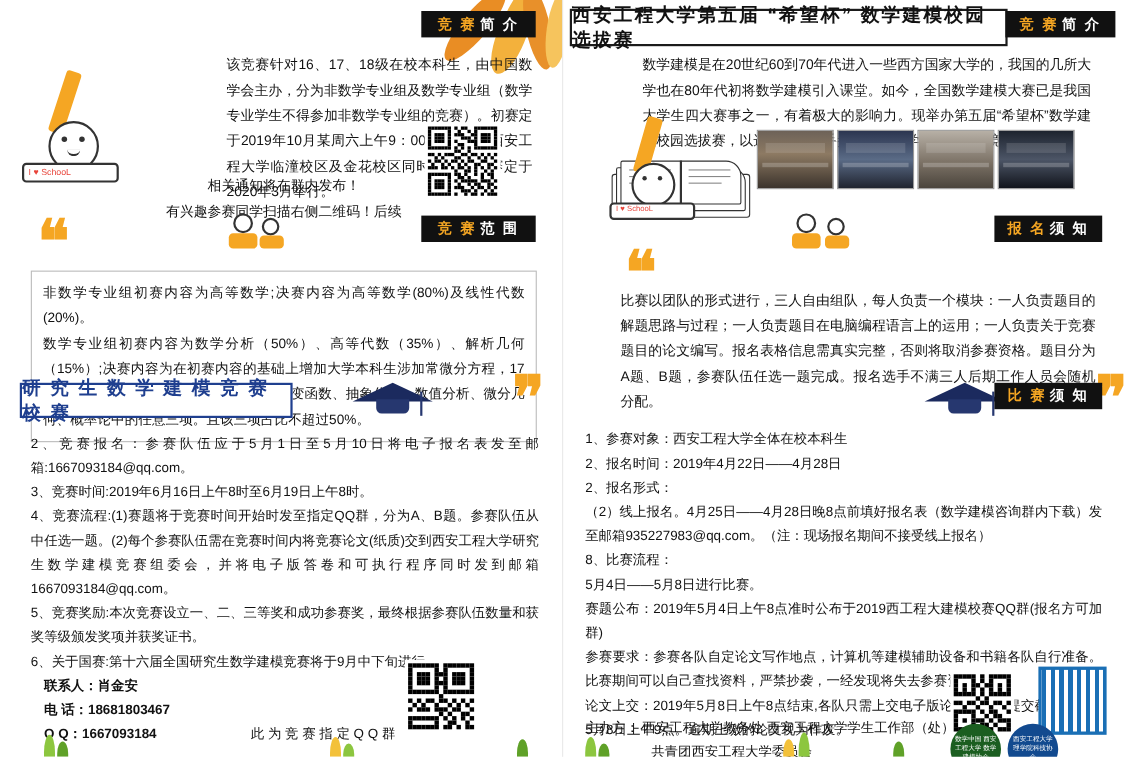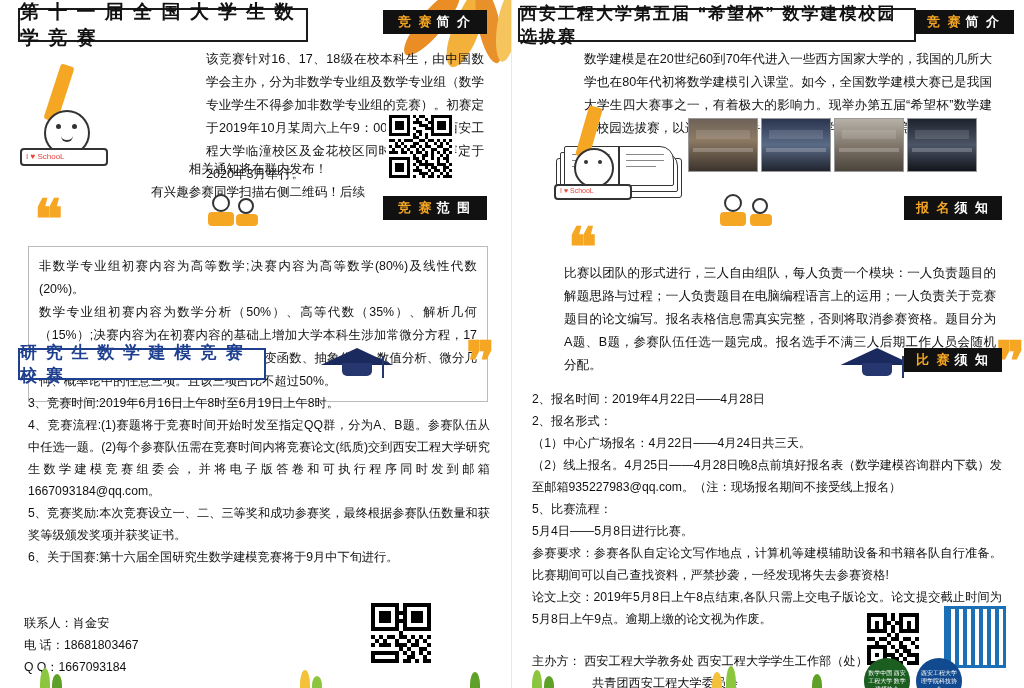--- a/index.html
+++ b/index.html
@@ -110,21 +110,20 @@
 
 <div class="page">
 
   <div class="col left">
 
     <div class="leaf leafD"></div>
     <div class="leaf leafA"></div>
     <div class="leaf leafB"></div>
     <div class="leaf leafC"></div>
 
-    <div class="title-box" id="t-left">第 十 一 届 全 国 大 学 生 数 学 竞 赛</div>
 
     <div class="tag" id="tag-l1">
       <span class="w1">竞 赛</span>
       <span class="w2">简 介</span>
     </div>
 
     <div class="body-text" style="left:206px; top:48px; width:278px;">该竞赛针对16、17、18级在校本科生，由中国数学会主办，分为非数学专业组及数学专业组（数学专业学生不得参加非数学专业组的竞赛）。初赛定于2019年10月某周六上午9：00-11：30在西安工程大学临潼校区及金花校区同时进行，决赛定于2020年3月举行。</div>
 
     <div class="mascot" style="left:8px; top:62px; width:120px; height:110px;">
       <div style="position:absolute;left:44px;top:2px;width:14px;height:58px;background:#f5a623;transform:rotate(18deg);border-radius:3px;"></div>
@@ -607,32 +606,34 @@
     <div class="cap" style="left:330px; top:348px;">
       <div class="top"></div>
         <div class="base"></div>
         <div class="tassel"></div>
     </div>
     <div class="quote" style="left:466px; top:342px;">❞</div>
 
     <div class="title-box" id="t-grad">研 究 生 数 学 建 模 竞 赛 校 赛</div>
 
     <div class="body-text small" style="left:28px; top:392px; width:462px;">
+      <p class="list-line">2、竞赛报名：参赛队伍应于5月1日至5月10日将电子报名表发至邮箱:1667093184@qq.com。</p>
       <p class="list-line">3、竞赛时间:2019年6月16日上午8时至6月19日上午8时。</p>
       <p class="list-line">4、竞赛流程:(1)赛题将于竞赛时间开始时发至指定QQ群，分为A、B题。参赛队伍从中任选一题。(2)每个参赛队伍需在竞赛时间内将竞赛论文(纸质)交到西安工程大学研究生数学建模竞赛组委会，并将电子版答卷和可执行程序同时发到邮箱1667093184@qq.com。</p>
       <p class="list-line">5、竞赛奖励:本次竞赛设立一、二、三等奖和成功参赛奖，最终根据参赛队伍数量和获奖等级颁发奖项并获奖证书。</p>
       <p class="list-line">6、关于国赛:第十六届全国研究生数学建模竞赛将于9月中下旬进行。</p>
     </div>
 
-    <div class="body-text small" style="left:24px; top:612px; width:260px;">
+    <div class="body-text small" style="left:40px; top:612px; width:260px;font-weight:bold;">
       <p><span>联系人：</span><span>肖金安</span></p>
       <p><span>电  话：</span><span>18681803467</span></p>
       <p><span>Q Q：</span><span>1667093184</span></p>
     </div>
 
+    <div class="body-text small" style="left:228px; top:656px; width:200px;">此 为 竞 赛 指 定 Q Q 群</div>
 
     <div class="qr" style="left:368px; top:600px;">
       <div class="grid" style="grid-template-columns:repeat(15,4px); grid-template-rows:repeat(15,4px);">
         <i style="background:#000"></i>
           <i style="background:#000"></i>
           <i style="background:#000"></i>
           <i style="background:#000"></i>
           <i style="background:#000"></i>
           <i style="background:#000"></i>
           <i style="background:#000"></i>
@@ -925,26 +926,27 @@
         <div class="tassel"></div>
     </div>
     <div class="quote" style="left:484px; top:342px;">❞</div>
 
     <div class="tag" id="tag-r3">
       <span class="w1">比 赛</span>
       <span class="w2">须 知</span>
     </div>
 
     <div class="body-text small" style="left:20px; top:388px; width:470px;">
+      <p class="list-line">1、参赛对象：西安工程大学全体在校本科生</p>
       <p class="list-line">2、报名时间：2019年4月22日——4月28日</p>
       <p class="list-line">2、报名形式：</p>
-      <p class="list-line">（1）中心广场报名：4月22日——4月24日共三天。</p>
       <p class="list-line">（2）线上报名。4月25日——4月28日晚8点前填好报名表（数学建模咨询群内下载）发至邮箱935227983@qq.com。（注：现场报名期间不接受线上报名）</p>
-      <p class="list-line">5、比赛流程：</p>
+      <p class="list-line">8、比赛流程：</p>
       <p class="list-line">5月4日——5月8日进行比赛。</p>
+      <p class="list-line">赛题公布：2019年5月4日上午8点准时公布于2019西工程大建模校赛QQ群(报名方可加群)</p>
       <p class="list-line">参赛要求：参赛各队自定论文写作地点，计算机等建模辅助设备和书籍各队自行准备。比赛期间可以自己查找资料，严禁抄袭，一经发现将失去参赛资格!</p>
       <p class="list-line">论文上交：2019年5月8日上午8点结束,各队只需上交电子版论文。论文提交截止时间为5月8日上午9点。逾期上缴的论文视为作废。</p>
 
     </div>
 
 
     <div class="body-text small" style="left:20px; top:650px; width:420px;">
       <p>
         <span>主办方：</span>
         <span>西安工程大学教务处  西安工程大学学生工作部（处）</span>

